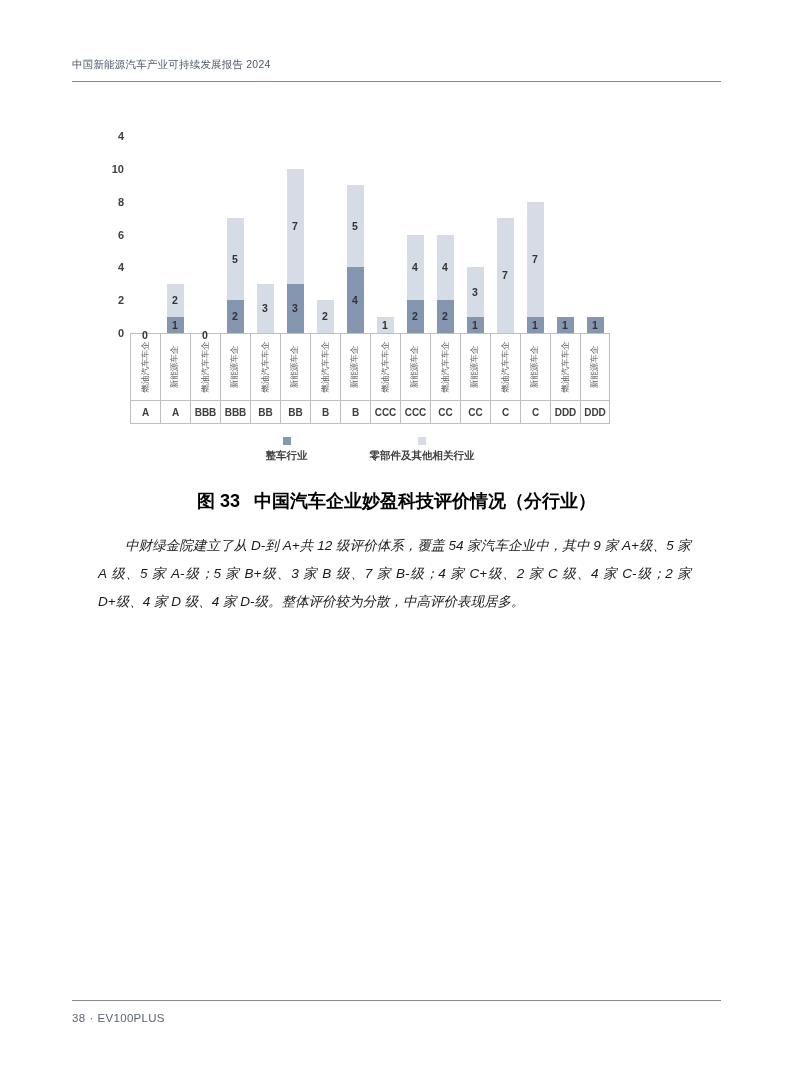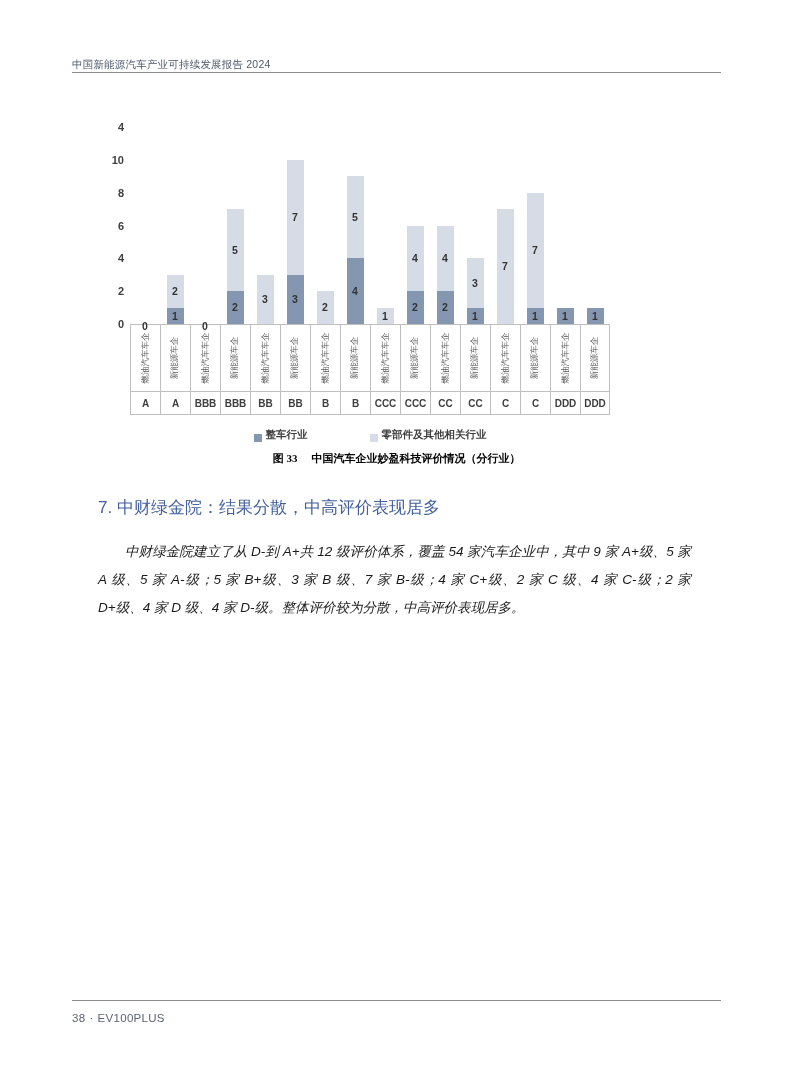--- a/index.html
+++ b/index.html
@@ -9,20 +9,21 @@
     position: relative;
     width: 793px; height: 1077px;
     margin: 0 auto;
     background: #ffffff;
     overflow: hidden;
     color: #1a1a1a;
   }
   
   .header {
     margin: 58px 72px 0 72px;
+    padding-bottom: 9px;
     border-bottom: 1px solid #8a8a8a;
   }
   .header-text { font-size: 10.5px; color: #4d5a6b; letter-spacing: .2px; }
 
   
   .chart-block { margin: 54px 0 0 98px; width: 540px; }
   .chart-flex { display: flex; align-items: flex-end; }
   .y-axis { position: relative; width: 32px; height: 197px; }
   .y-tick {
     position: absolute; right: 6px; transform: translateY(50%);
@@ -63,28 +64,28 @@
     transform: rotate(-90deg); white-space: nowrap;
     font-size: 8.5px; color: #595959;
   }
   .cat-rating { height: 23px; border-bottom: 1px solid #bfbfbf; }
   .cat-rating span { font-size: 10px; font-weight: 700; color: #3f3f3f; }
 
   .legend {
     margin-top: 13px; margin-left: 32px; width: 480px;
     display: flex; justify-content: center; gap: 62px;
   }
-  .legend-item { display: flex; align-items: flex-end; gap: 4px; }
+  .legend-item { display: flex; align-items: center; gap: 4px; flex-direction: column; }
   .legend-swatch { width: 8px; height: 8px; display: inline-block; }
   .legend-label { font-size: 10.5px; font-weight: 600; color: #3f3f3f; }
 
   
   .caption {
-    margin-top: 9px; text-align: center;
-    font-size: 11px; font-weight: 700; color: #000000; font-family: Liberation Serif, serif;
+    margin-top: 26px; text-align: center;
+    font-size: 18px; font-weight: 700; color: #000000;
   }
   .caption .cap-label { margin-right: 14px; }
   .source {
     margin: 20px 0 0 98px;
     font-size: 10.5px; font-weight: 700; color: #1a1a1a;
   }
 
   
   .section-heading {
     margin: 30px 100px 0 98px;
@@ -366,21 +367,20 @@
           <span class="legend-label">零部件及其他相关行业</span>
         </div>
       </div>
   </div>
 
   <div class="caption">
     <span class="cap-label">图 33</span><span>中国汽车企业妙盈科技评价情况（分行业）</span>
   </div>
 
 
-  <div class="section-heading">7. 中财绿金院：结果分散，中高评价表现居多</div>
 
   <p class="para">中财绿金院建立了从 D-到 A+共 12 级评价体系，覆盖 54 家汽车企业中，其中 9 家 A+级、5 家 A 级、5 家 A-级；5 家 B+级、3 家 B 级、7 家 B-级；4 家 C+级、2 家 C 级、4 家 C-级；2 家 D+级、4 家 D 级、4 家 D-级。整体评价较为分散，中高评价表现居多。</p>
 
   <div class="footer">
     <span>38</span><span>·</span><span>EV100PLUS</span>
   </div>
 
 </div>
 
 </body></html>

